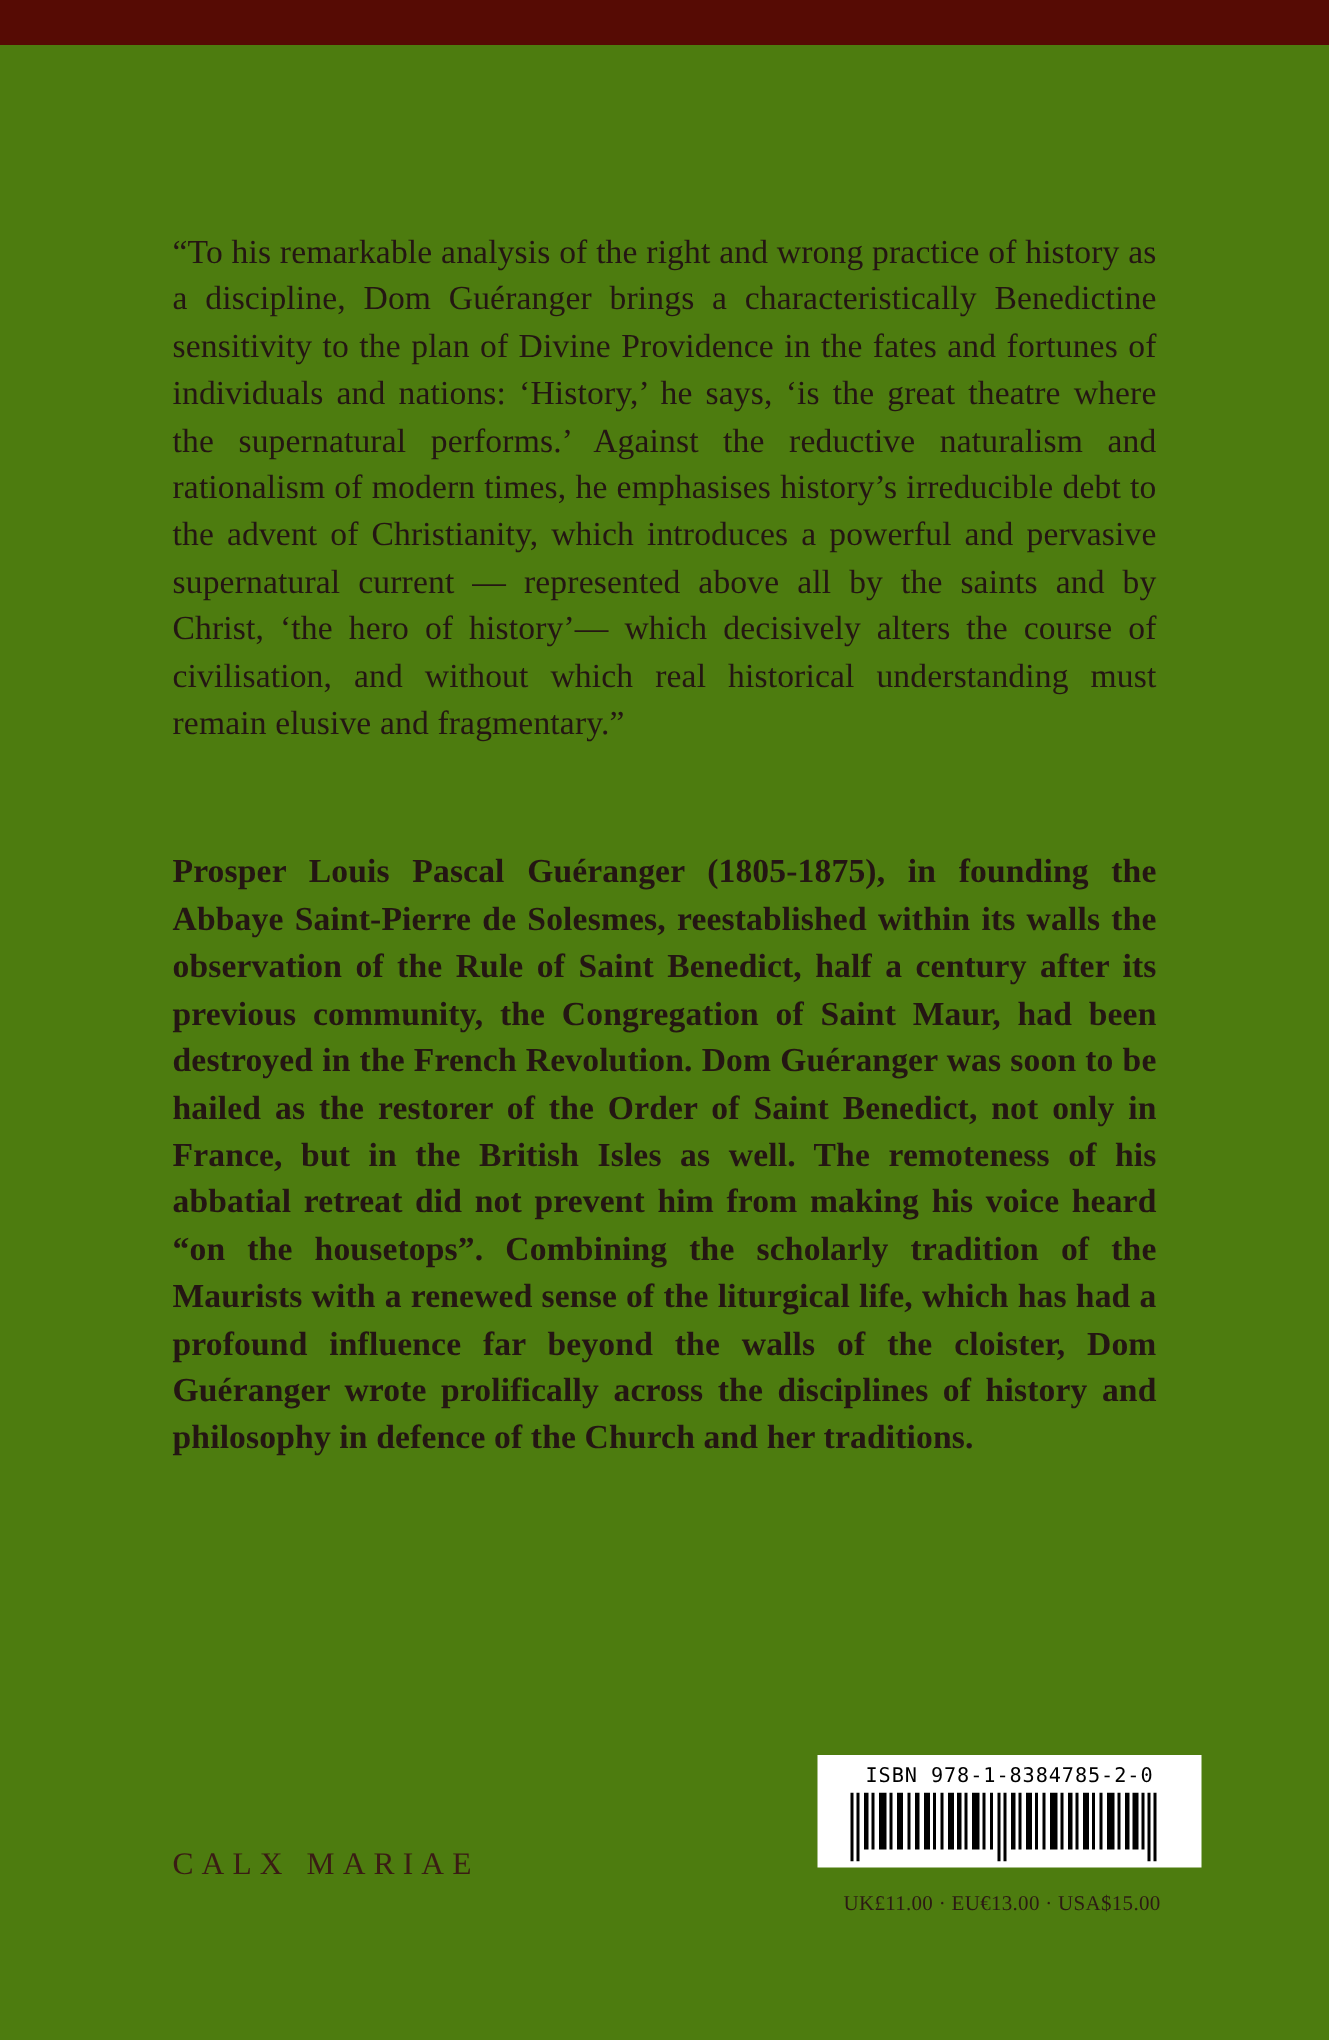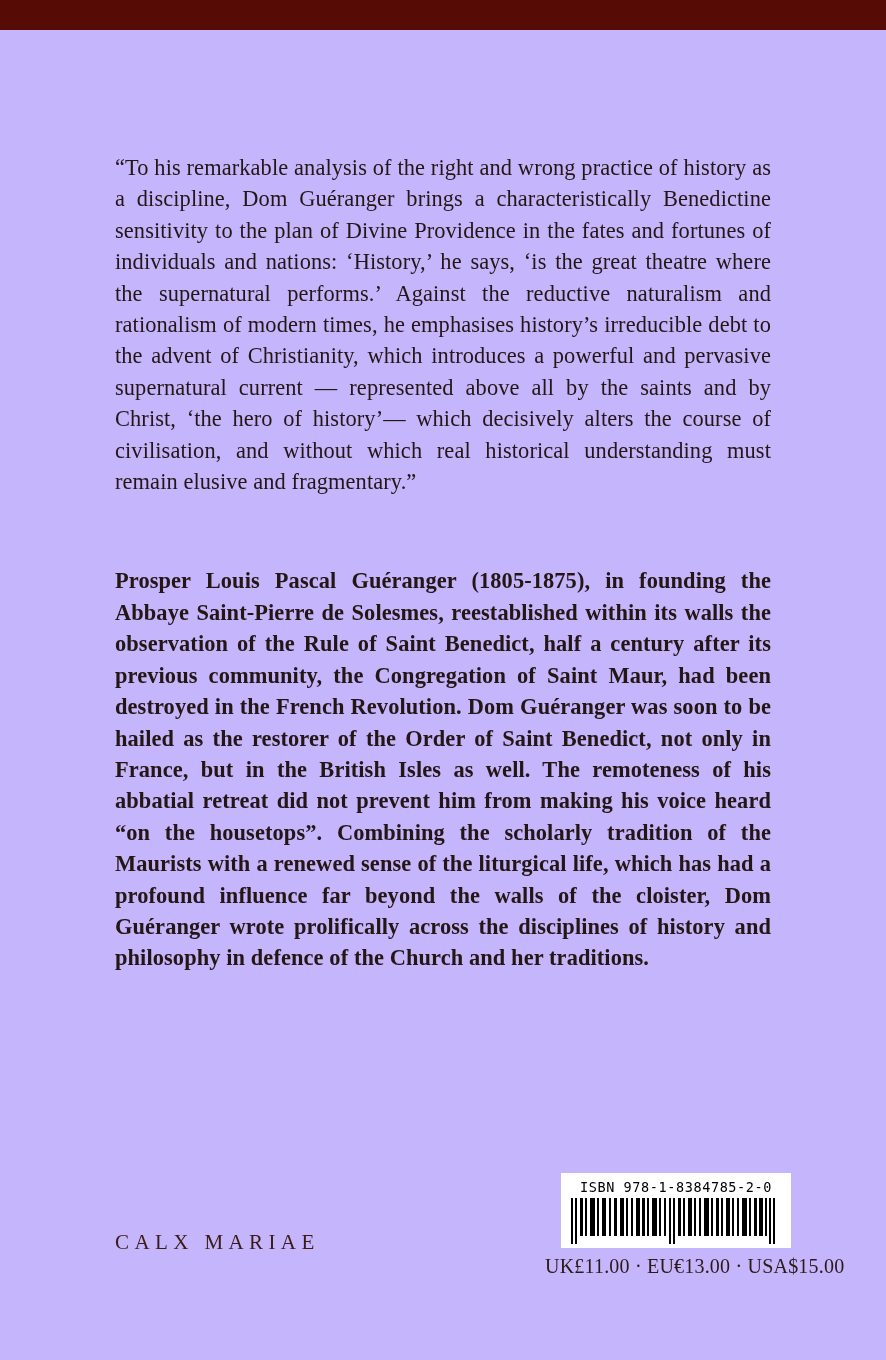--- a/index.html
+++ b/index.html
@@ -10,21 +10,21 @@
     width: 886px;
     height: 1360px;
     background: #f7f2e8;
     font-family: "Liberation Serif", "DejaVu Serif", serif;
     overflow: hidden;
     position: relative;
   }
   .cover {
     position: absolute;
     inset: 0;
-    background: #c4b5fd;
+    background: #4d7c0f;
     display: flex;
     flex-direction: column;
   }
   .top-band {
     height: 30px;
     width: 100%;
     background: #560b04;
     flex: 0 0 auto;
   }
   .page-body {
@@ -94,21 +94,21 @@
     position: absolute;
     right: 0;
     bottom: 0;
     width: 246px;
     text-align: center;
   }
   .barcode-card {
     background: #ffffff;
     padding: 6px 8px 4px 8px;
     box-sizing: border-box;
-    width: 230px;
+    width: 256px;
     margin-left: auto;
   }
   .isbn-text {
     font-family: "DejaVu Sans Mono", "Liberation Mono", monospace;
     font-size: 13.5px;
     letter-spacing: 0.6px;
     color: #000;
     text-align: center;
     margin-bottom: 3px;
     white-space: nowrap;
@@ -128,22 +128,22 @@
     white-space: nowrap;
     text-align: center;
   }
   .ean-digits .lead {
     margin-right: 5px;
   }
   .ean-digits .grp {
     margin: 0 4px;
   }
   .price-line {
-    margin-top: 7px;
-    font-size: 20px;
+    margin-top: 17px;
+    font-size: 14px;
     color: #2c1a14;
     letter-spacing: 0.2px;
     white-space: nowrap;
     text-align: center;
   }
 </style>
 </head>
 <body>
 
 <div class="cover">

